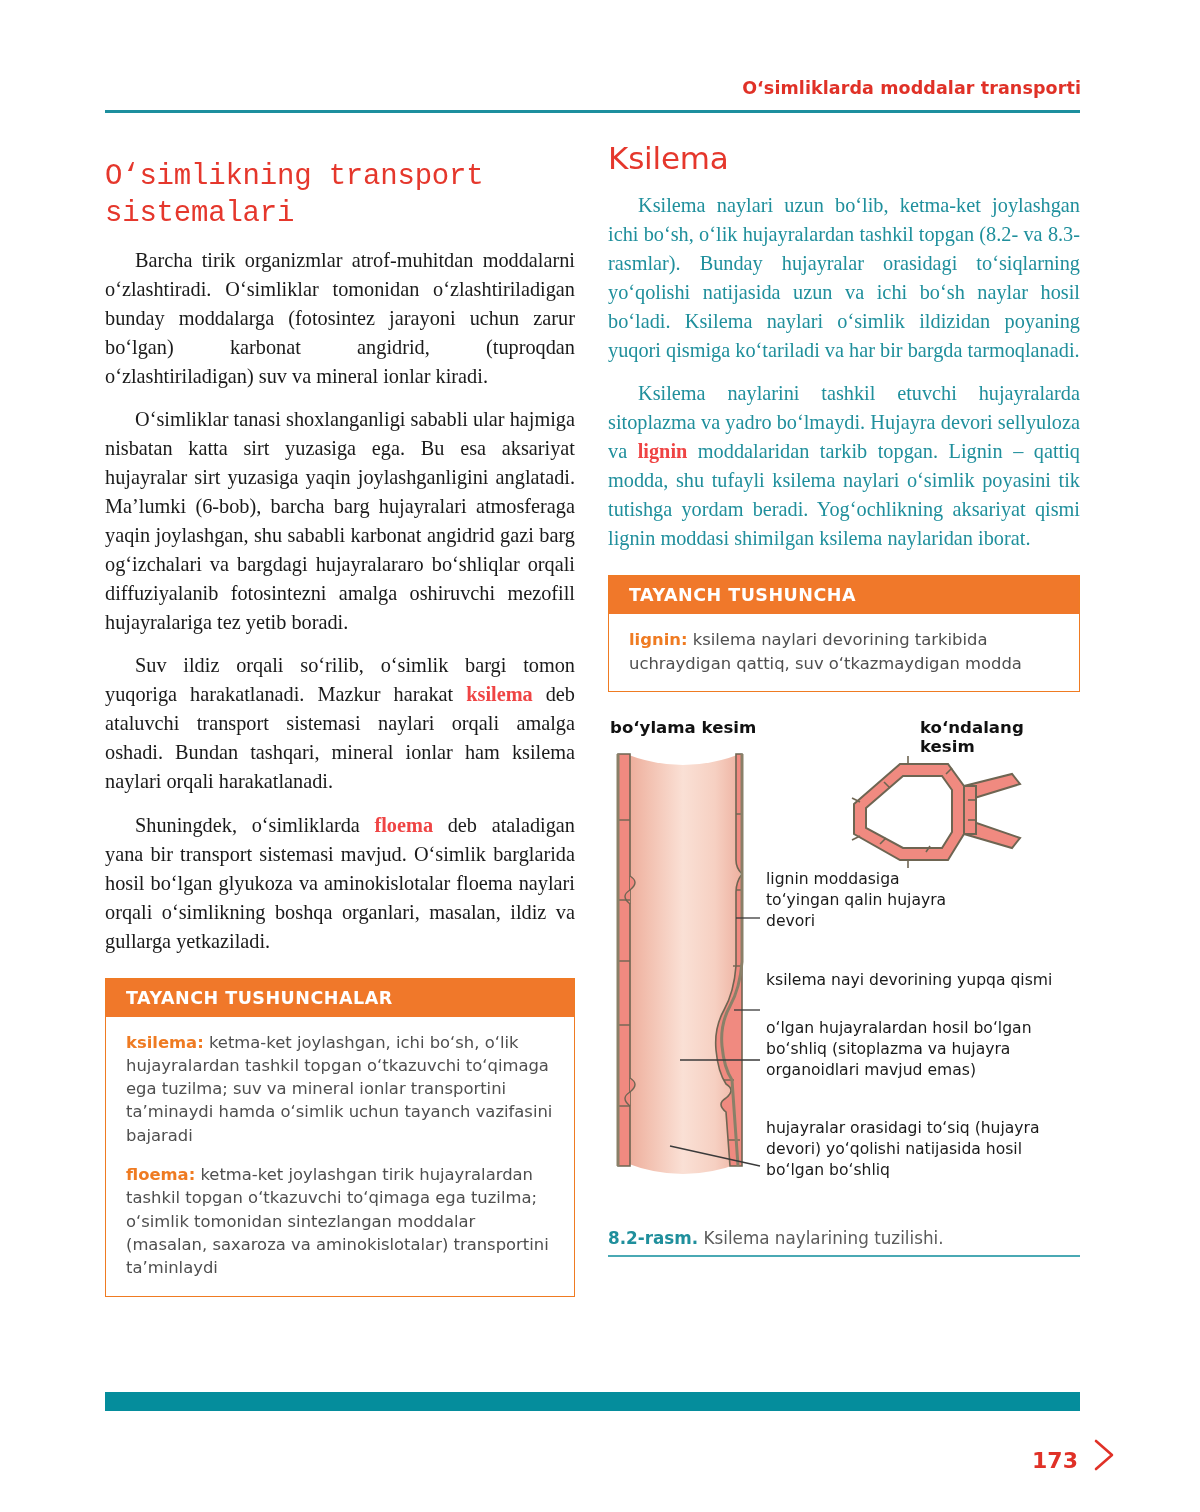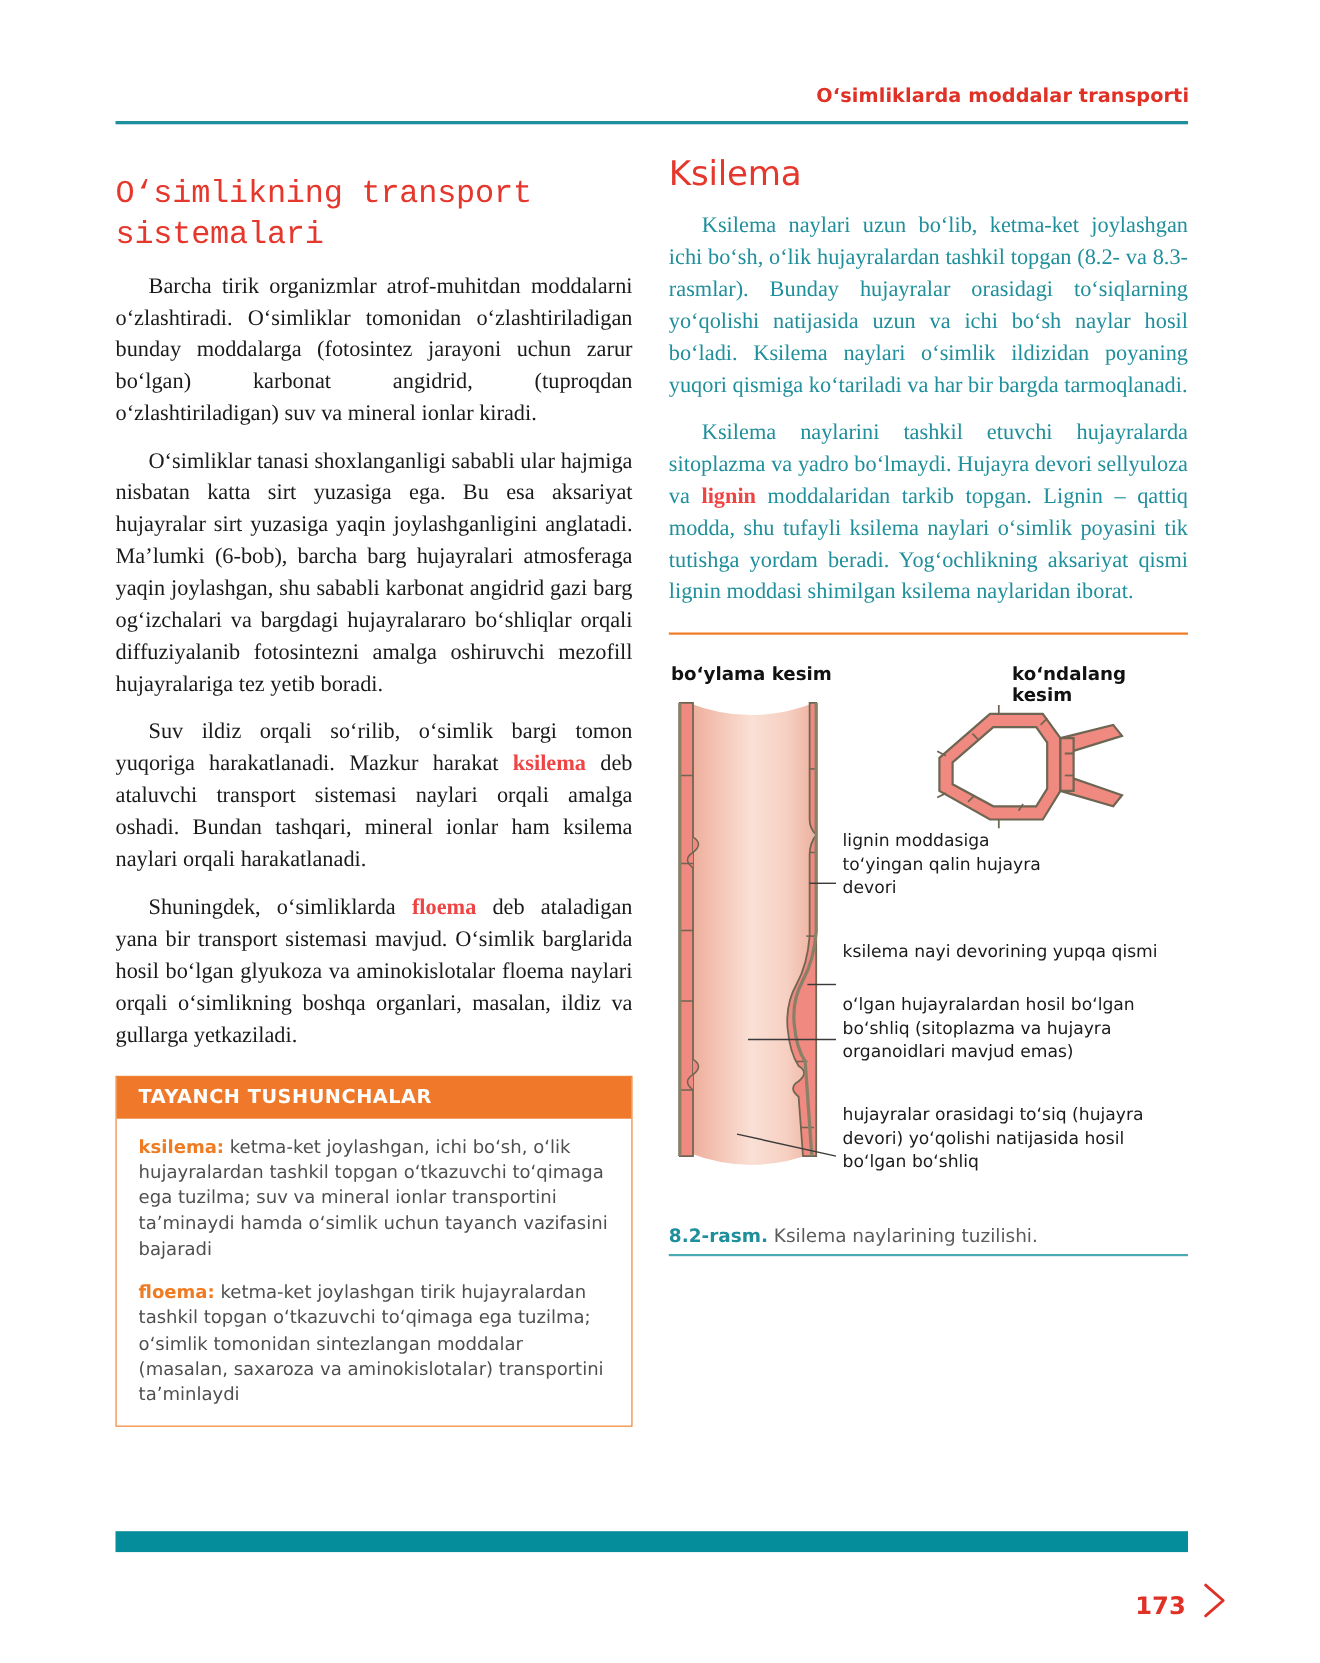--- a/index.html
+++ b/index.html
@@ -249,20 +249,24 @@
 
   <div class="col-right">
 
     <h2 class="sub-right">Ksilema</h2>
 
     <p class="body teal">Ksilema naylari uzun bo‘lib, ketma-ket joylashgan ichi bo‘sh, o‘lik hujayralardan tashkil topgan (8.2- va 8.3-rasmlar). Bunday hujayralar orasidagi to‘siqlarning yo‘qolishi natijasida uzun va ichi bo‘sh naylar hosil bo‘ladi. Ksilema naylari o‘simlik ildizidan poyaning yuqori qismiga ko‘tariladi va  har bir bargda tarmoqlanadi.</p>
 
     <p class="body teal"><span>Ksilema naylarini tashkil etuvchi hujayralarda sitoplazma va yadro bo‘lmaydi. Hujayra devori sellyuloza va </span><span class="kw">lignin</span><span> moddalaridan tarkib topgan. Lignin – qattiq modda, shu tufayli ksilema naylari o‘simlik poyasini tik tutishga yordam beradi. Yog‘ochlikning aksariyat qismi lignin moddasi shimilgan ksilema naylaridan iborat.</span></p>
 
     <div class="concept-box">
+      <div class="cb-head">TAYANCH TUSHUNCHA</div>
+      <div class="cb-body">
+        <p class="cb-def"><span class="cb-term">lignin:</span><span> ksilema naylari devorining tarkibida uchraydigan qattiq, suv o‘tkazmaydigan modda</span></p>
+      </div>
     </div>
 
     <div class="figure">
 
       <div class="fig-label lengthwise">bo‘ylama kesim</div>
       <div class="fig-label crosswise">ko‘ndalang kesim</div>
 
       <svg class="fig-art" viewBox="0 0 472 440">
         <defs>
           <linearGradient id="lumenGrad" x1="0" y1="0" x2="1" y2="0">

